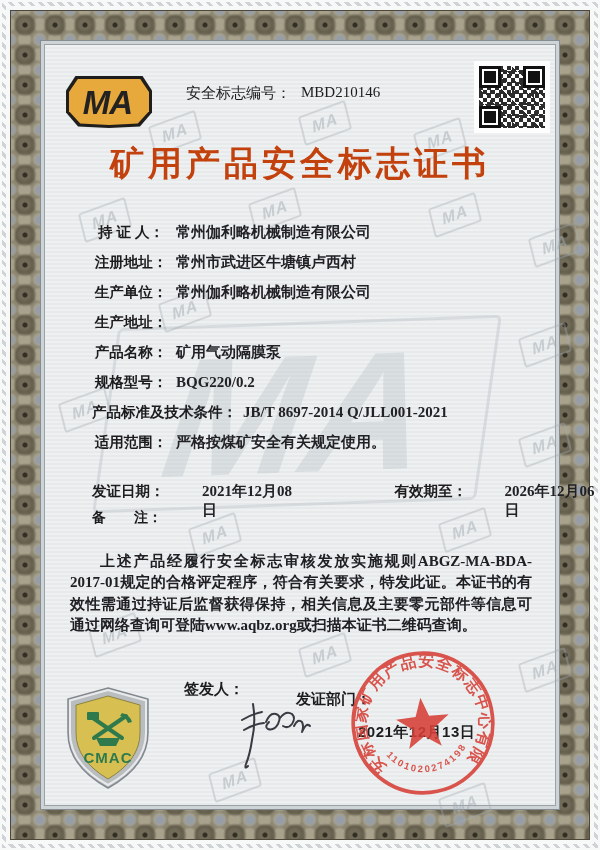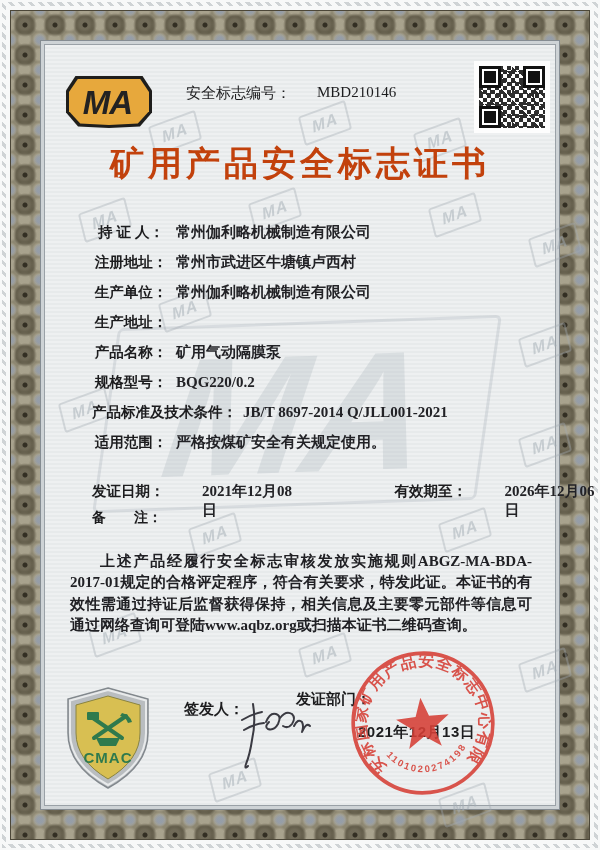--- a/index.html
+++ b/index.html
@@ -46,21 +46,21 @@
   .ma{position:absolute;left:66px;top:76px;width:86px;height:52px;
     background:#1f1e1c;
     clip-path:polygon(11% 0,89% 0,100% 28%,100% 70%,86% 97%,50% 100%,14% 97%,0 70%,0 28%);
     display:flex;align-items:center;justify-content:center;}
   .ma .ma-in{position:absolute;inset:3px;background:#e7a83c;
     clip-path:polygon(11% 0,89% 0,100% 28%,100% 70%,86% 97%,50% 100%,14% 97%,0 70%,0 28%);}
   .ma .ma-tx{position:relative;font-size:33px;font-weight:900;font-style:italic;
     letter-spacing:-1px;color:#232222;line-height:1;padding-right:3px;}
   
   .certno{position:absolute;left:186px;top:84px;font-family:"Liberation Serif",serif;
-    font-size:15px;display:flex;gap:26px;}
+    font-size:15px;display:flex;gap:10px;}
   
   .qr{position:absolute;left:477px;top:64px;width:70px;height:66px;background:#fdfdfd;
     box-shadow:0 0 0 3px #fdfdfd;}
   .qr .dots{position:absolute;inset:2px;
     background-image:
       repeating-conic-gradient(#1b1b1b 0% 25%, transparent 0% 50%),
       repeating-conic-gradient(transparent 0% 25%, #1b1b1b 0% 37%, transparent 0% 50%);
     background-size:8px 8px,11px 11px;opacity:.92;}
   .finder{position:absolute;width:16px;height:16px;border:3px solid #111;background:#fff;}
   .finder::after{content:"";position:absolute;inset:2px;background:#111;}
@@ -76,21 +76,21 @@
     font-size:15px;color:#222226;}
   .dates{position:absolute;left:92px;top:482px;display:flex;line-height:19px;gap:32px;}
   .dates .flabel{min-width:0;margin-right:12px;}
   .dates .sep{width:36px;}
   .remark{position:absolute;left:92px;top:509px;font-weight:700;font-size:14px;}
   .statement{position:absolute;left:70px;top:551px;width:462px;
     font-family:"Liberation Serif","DejaVu Serif",serif;font-weight:700;
     font-size:15px;line-height:1.42;color:#202024;text-align:justify;text-indent:2em;}
   
   .cmac{position:absolute;left:62px;top:686px;width:92px;height:104px;}
-  .signer{position:absolute;left:184px;top:700px;font-family:"Liberation Serif",serif;
+  .signer{position:absolute;left:184px;top:680px;font-family:"Liberation Serif",serif;
     font-weight:700;font-size:15px;}
   .sig{position:absolute;left:236px;top:692px;width:92px;height:86px;}
   .issuer{position:absolute;left:296px;top:690px;font-family:"Liberation Serif",serif;
     font-weight:700;font-size:15px;}
   .stampdate{position:absolute;left:358px;top:723px;font-size:15px;font-weight:700;
     color:#1d1d1f;z-index:3;letter-spacing:.5px;}
   .stamp{position:absolute;left:349px;top:649px;width:148px;height:148px;z-index:4;
     transform:rotate(-6deg);opacity:.88;}
 </style>
 </head>

